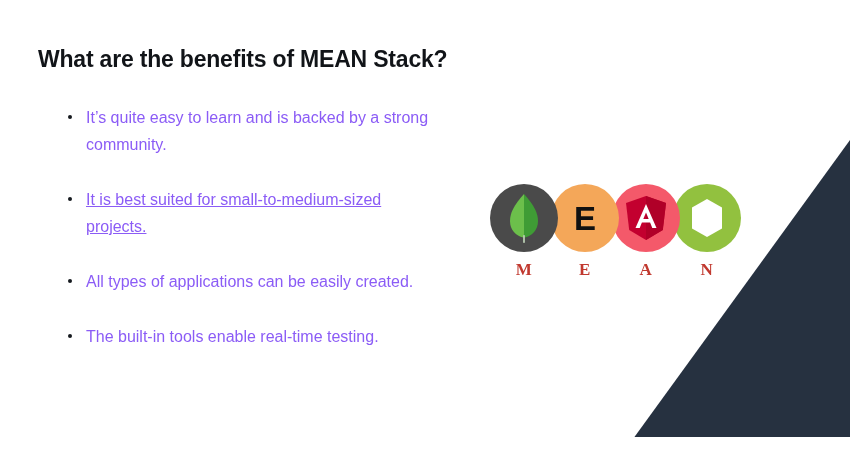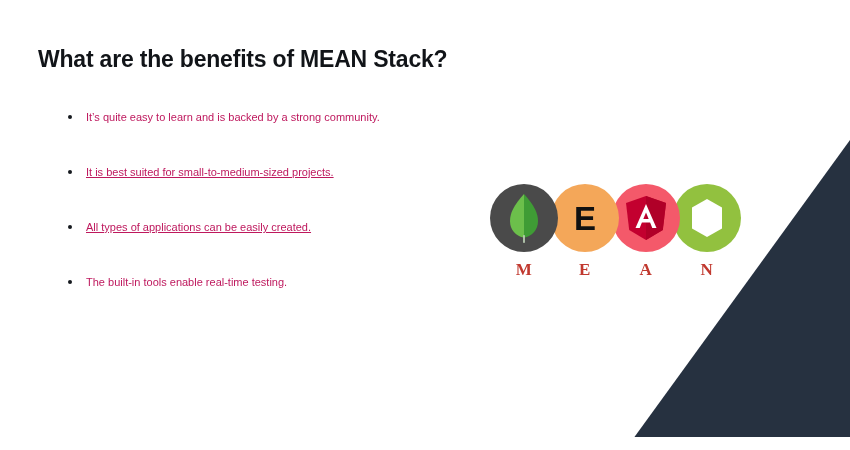--- a/index.html
+++ b/index.html
@@ -52,40 +52,40 @@
     top: 104px;
     width: 400px;
     margin: 0;
     padding: 0;
     list-style: none;
   }
   .bullet-item {
     position: relative;
     padding-left: 20px;
     margin-bottom: 28px;
-    font-size: 11px;
+    font-size: 16px;
     line-height: 27px;
-    color: #be185d;
+    color: #8b5cf6;
     max-width: 375px;
   }
   .bullet-item:last-child {
     margin-bottom: 0;
   }
   .bullet-dot {
     position: absolute;
     left: 2px;
     top: 11px;
     width: 4px;
     height: 4px;
     border-radius: 50%;
     background: #15191e;
   }
   .bullet-item.w1 { max-width: 372px; }
   .bullet-item.w2 { max-width: 360px; text-decoration: underline; }
-  .bullet-item.w3 { max-width: 355px; text-decoration: underline; }
+  .bullet-item.w3 { max-width: 355px; }
   .bullet-item.w4 { max-width: 330px; }
 
   
   .mean-logo {
     position: absolute;
     left: 490px;
     top: 184px;
     width: 258px;
     height: 96px;
   }

